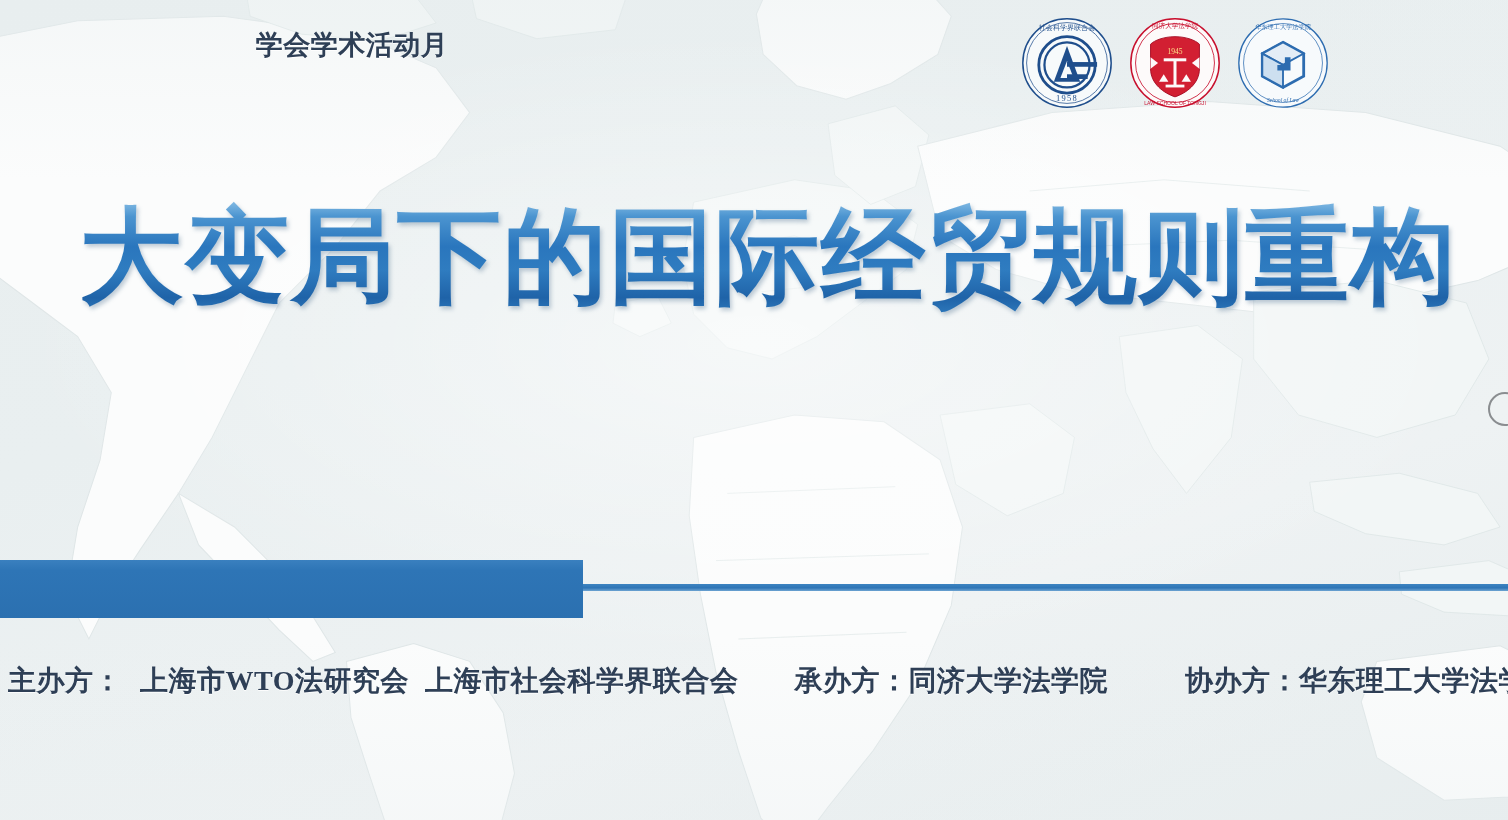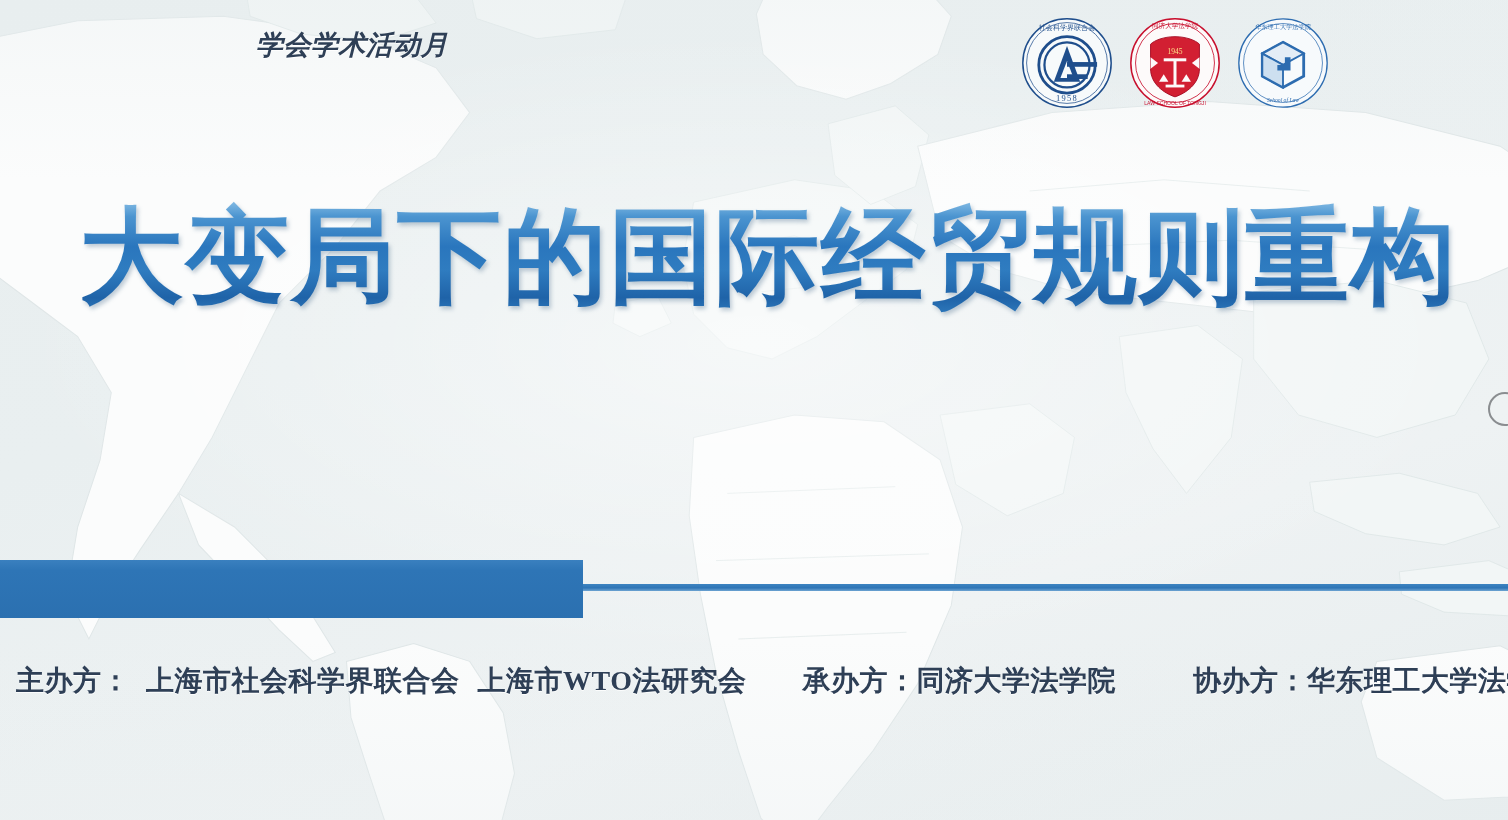--- a/index.html
+++ b/index.html
@@ -51,21 +51,21 @@
     top: 26px;
     width: 620px;
     text-align: center;
     color: #2e3f56;
     font-size: 27px;
     font-weight: bold;
     line-height: 1.42;
     letter-spacing: 0.5px;
     text-shadow: 0 1px 0 rgba(255,255,255,0.85);
   }
-  #header-text .line2 { display: block; font-style: italic; }
+  #header-text .line2 { display: block; }
 
   
   #logo-row {
     position: absolute;
     right: 178px;
     top: 16px;
     display: flex;
     gap: 14px;
     align-items: center;
   }
@@ -124,21 +124,21 @@
     left: 583px;
     right: 0;
     top: 584px;
     height: 7px;
     background: linear-gradient(180deg, #3d84c1 0%, #2e75b6 55%, #6ea4d2 100%);
   }
 
   
   #footer {
     position: absolute;
-    left: 16px;
+    left: 8px;
     right: 0;
     top: 662px;
     display: flex;
     align-items: baseline;
     color: #2e3f56;
     font-size: 28px;
     font-weight: bold;
     letter-spacing: 0.5px;
     text-shadow: 0 1px 0 rgba(255,255,255,0.8);
     white-space: nowrap;
@@ -265,22 +265,22 @@
 
   <div id="title-block">
     <span class="title-line">大变局下的国际经贸规则重构</span>
   </div>
 
   <div id="accent-bar"></div>
   <div id="accent-line"></div>
 
   <div id="footer">
     <span class="foot-item" id="foot-host-label">主办方：</span>
+    <span class="foot-item" id="foot-host-2">上海市WTO法研究会</span>
     <span class="foot-item" id="foot-host">上海市社会科学界联合会</span>
-    <span class="foot-item" id="foot-host-2">上海市WTO法研究会</span>
     <span class="foot-item" id="foot-organizer">承办方：</span>
     <span class="foot-item">同济大学法学院</span>
     <span class="foot-item" id="foot-coorg">协办方：</span>
     <span class="foot-item">华东理工大学法学院</span>
   </div>
 
   <div id="edge-arc"></div>
 
 </div>
 

